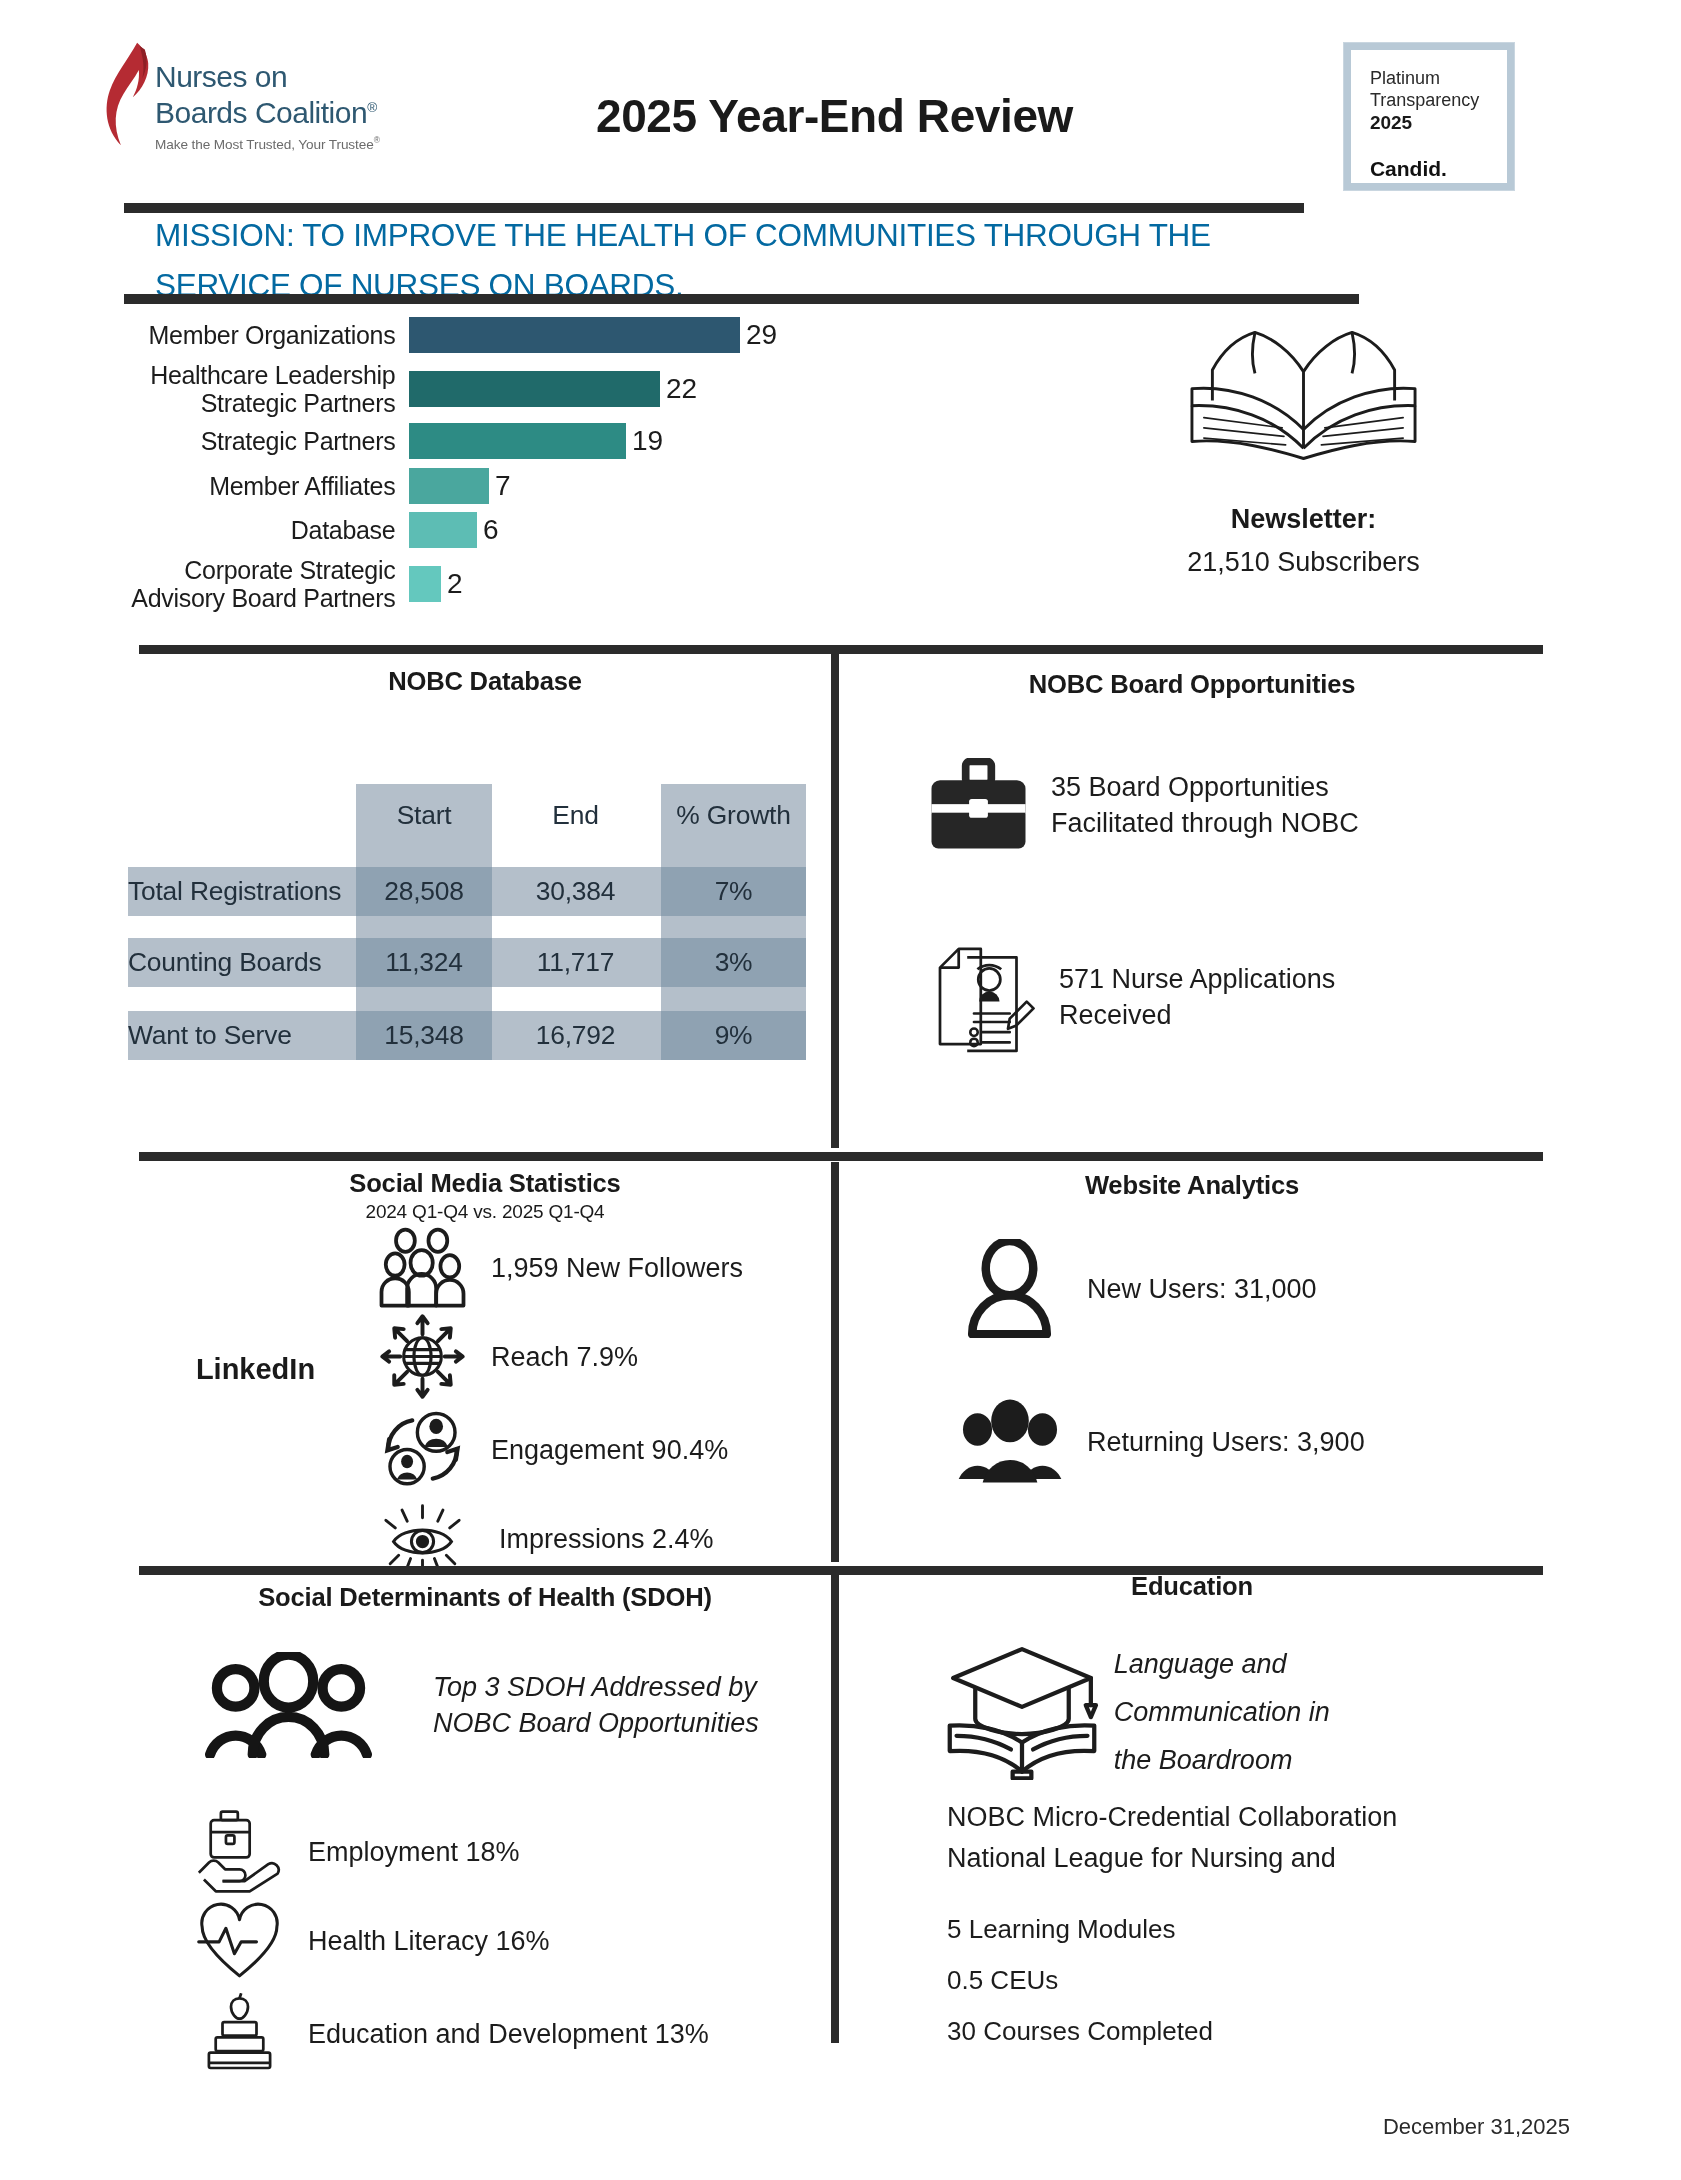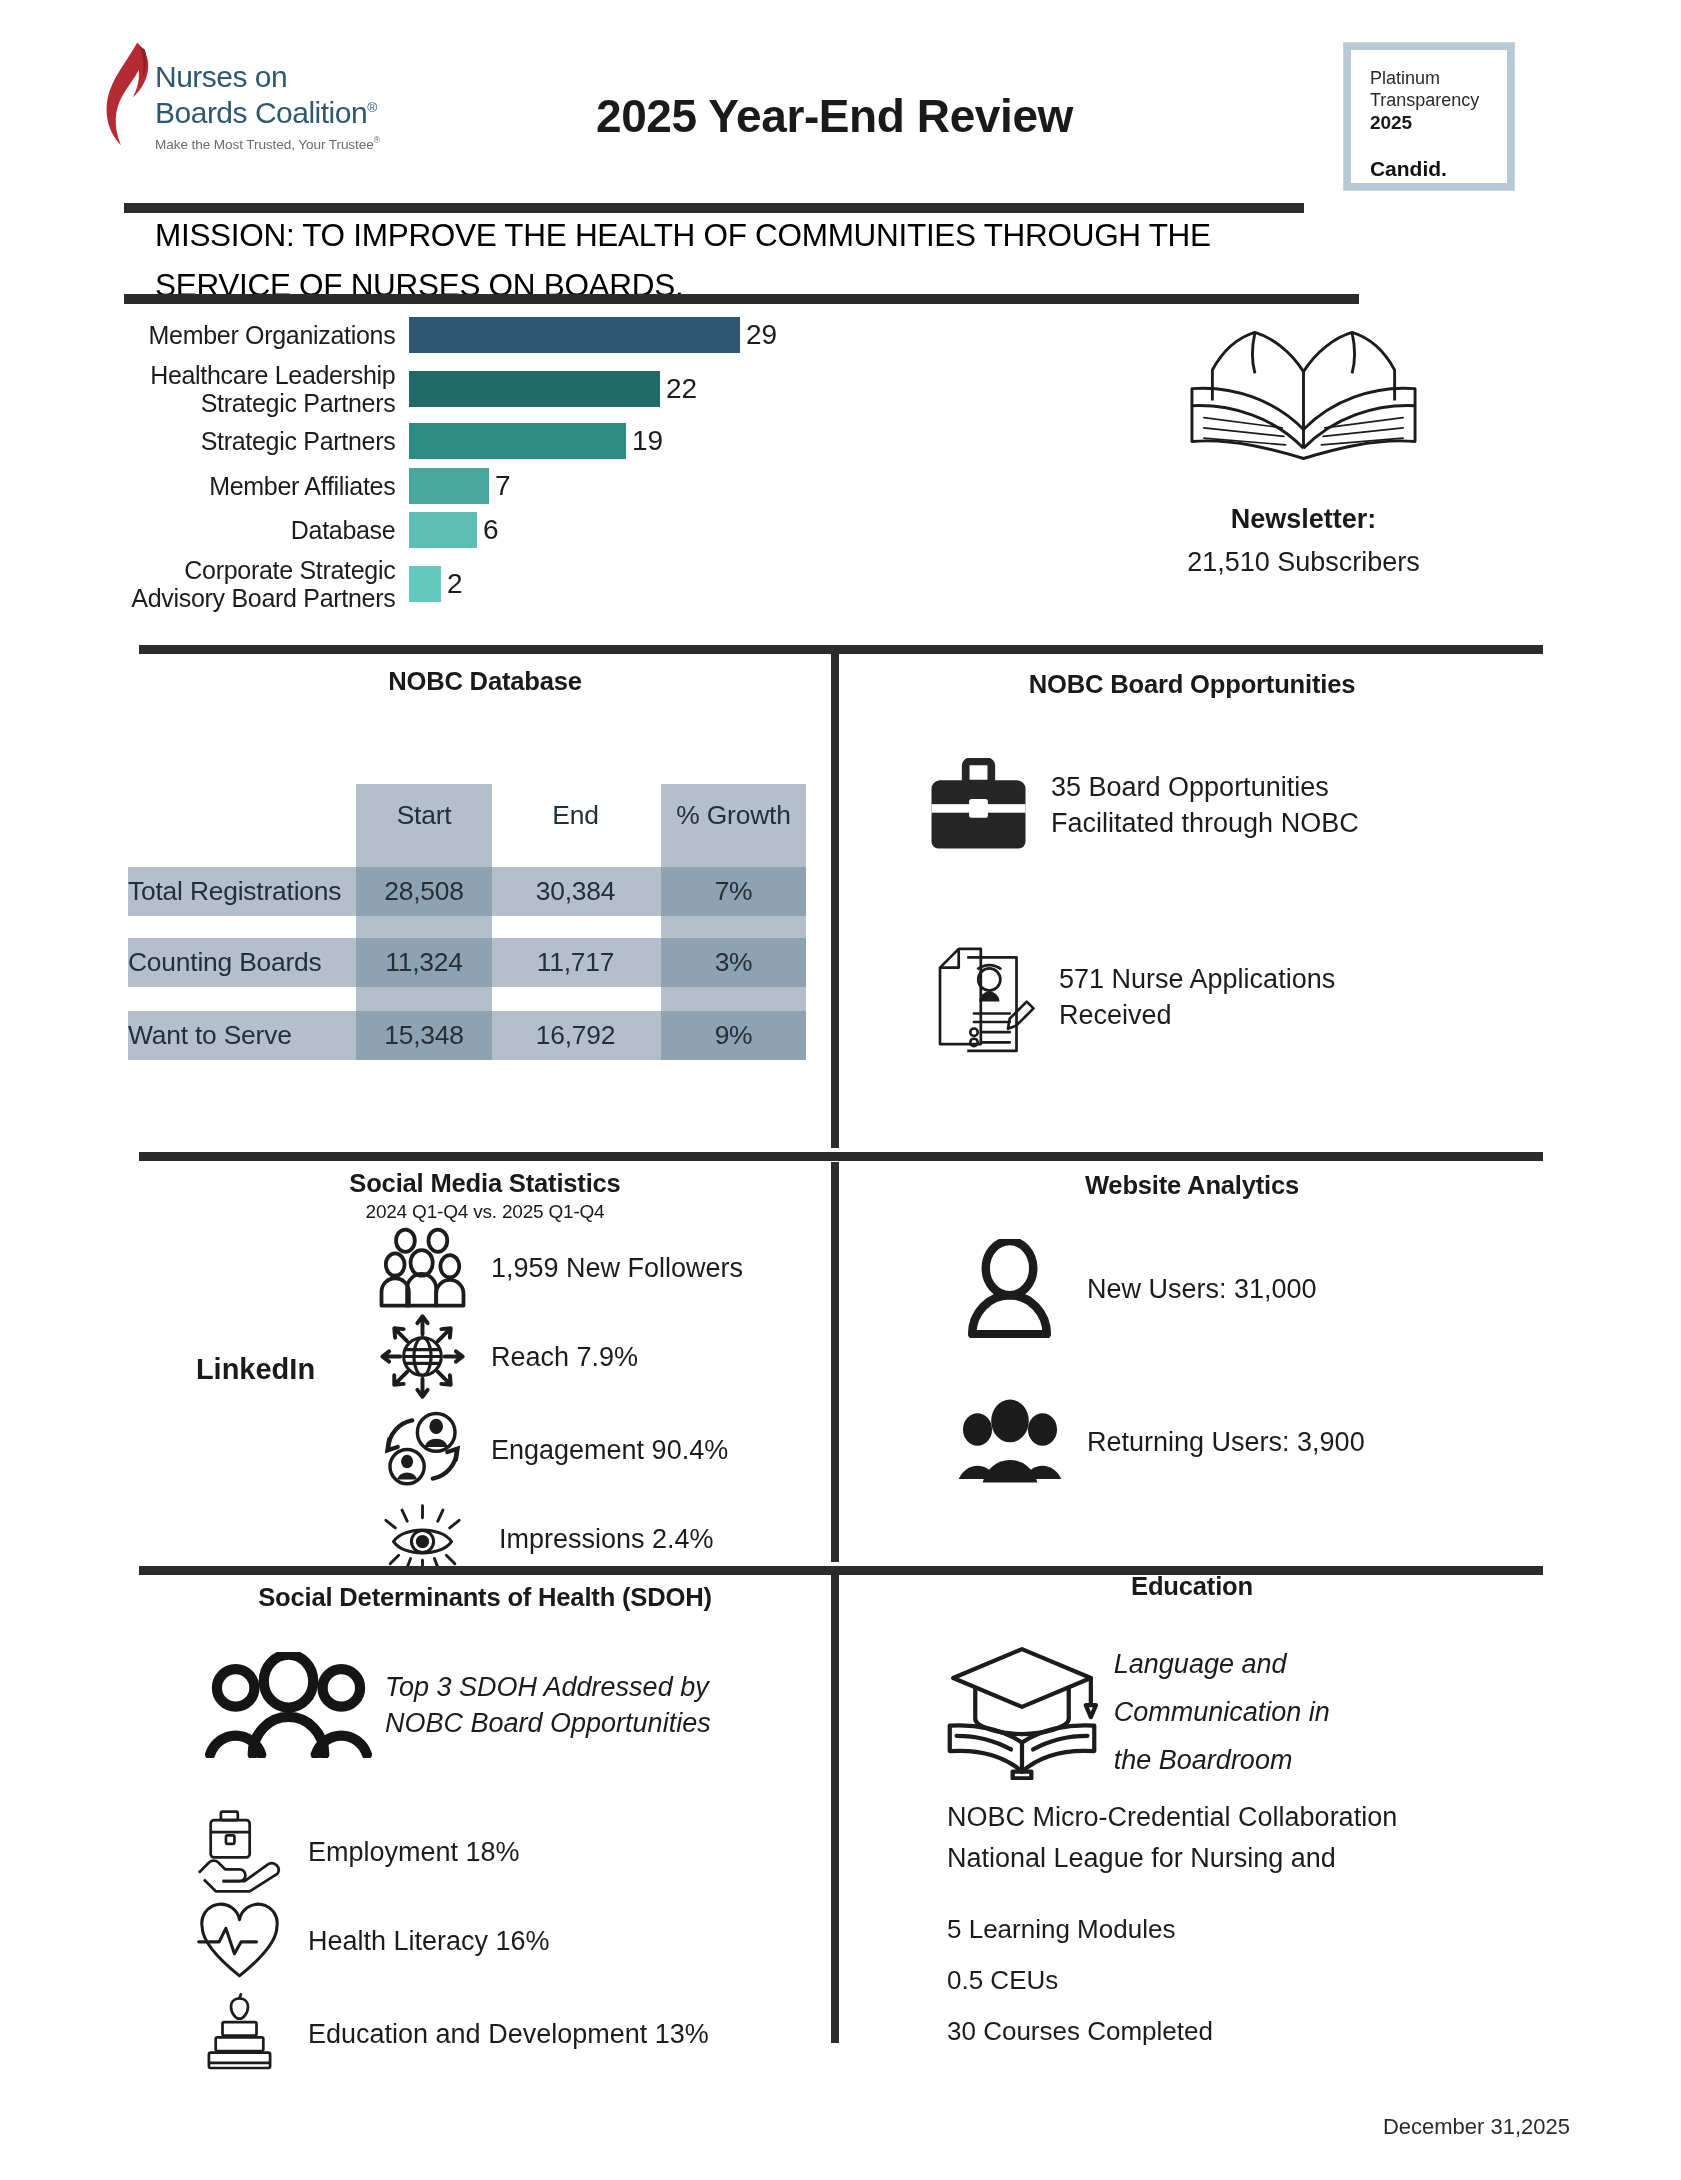--- a/index.html
+++ b/index.html
@@ -60,21 +60,21 @@
   .rule-sec1 { left: 139px; top: 645px; width: 1404px; height: 9.4px; }
   .rule-sec2 { left: 139px; top: 1152px; width: 1404px; height: 9.4px; }
   .rule-sec3 { left: 139px; top: 1566px; width: 1404px; height: 9.4px; }
   .vline { position: absolute; background: #2b2b2b; width: 7.7px; }
   .vline-1 { left: 831px; top: 654px; height: 494px; }
   .vline-2 { left: 831px; top: 1162px; height: 400px; }
   .vline-3 { left: 831px; top: 1575px; height: 468px; }
 
   .mission {
     position: absolute; left: 155px; top: 201px; width: 1193px;
-    font-size: 31.5px; line-height: 50px; color: #000000;
+    font-size: 31.5px; line-height: 50px; color: #0369a1;
     letter-spacing: -0.3px;
   }
   .mission-pad { padding-top: 8.5px; }
 
   
   .barchart { position: absolute; left: 128px; top: 317px; width: 767px; height: 298px; }
   .bar-row { position: absolute; display: flex; align-items: center; }
   .bar-label {
     width: 281px; text-align: right; padding-right: 13.6px;
     font-size: 25px; line-height: 28px; color: #1c1c1c; letter-spacing: -0.3px;
@@ -439,21 +439,21 @@
     </div>
     <div class="stat-text">Returning Users: 3,900</div>
   </div>
 
   <div class="rule rule-sec3"></div>
   <div class="vline vline-3"></div>
 
   <div class="sec-head" style="left:139px;top:1583px;width:692px;">Social Determinants of Health (SDOH)</div>
   <div class="sec-head" style="left:843px;top:1572px;width:698px;">Education</div>
 
-  <div class="stat-row" style="left:203px;top:1652px;">
+  <div class="stat-row" style="left:203px;top:1652px;gap:48px;">
     <div class="stat-icon" style="width:170px;">
       <svg width="167" height="106" viewBox="0 0 196 124">
         <g fill="none" stroke="#151515" stroke-width="12" stroke-linejoin="round" stroke-linecap="round">
           <circle cx="36" cy="42" r="22"></circle>
           <path d="M6 120 a32 34 0 0 1 60 0"></path>
           <circle cx="160" cy="42" r="22"></circle>
           <path d="M130 120 a32 34 0 0 1 60 0"></path>
           <ellipse cx="98" cy="34" rx="29" ry="31"></ellipse>
           <path d="M56 120 a42 44 0 0 1 84 0"></path>
         </g>

